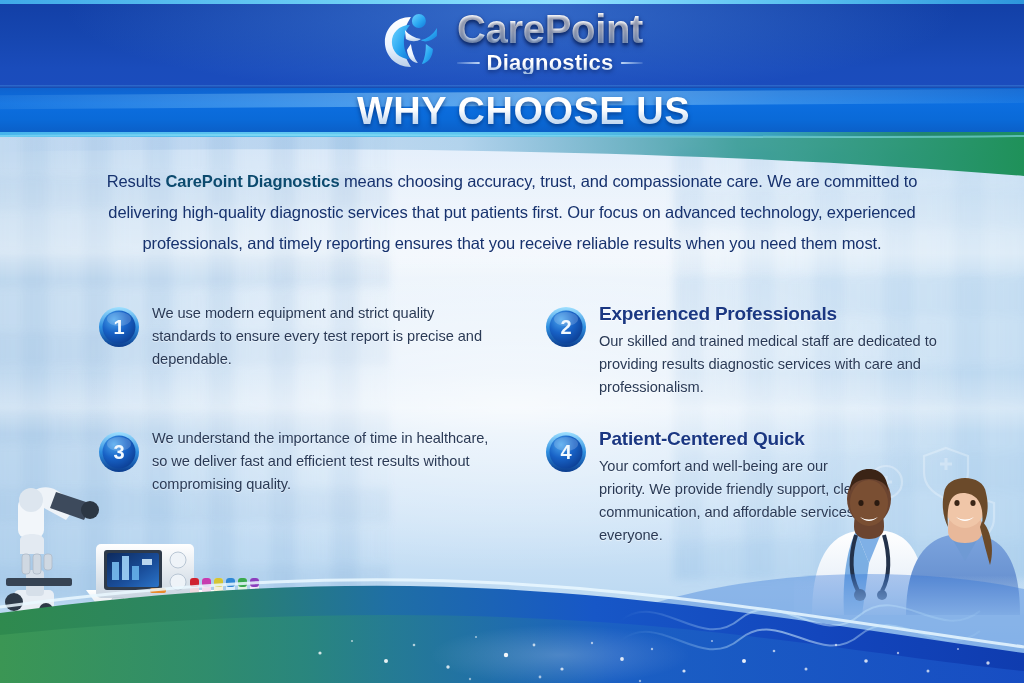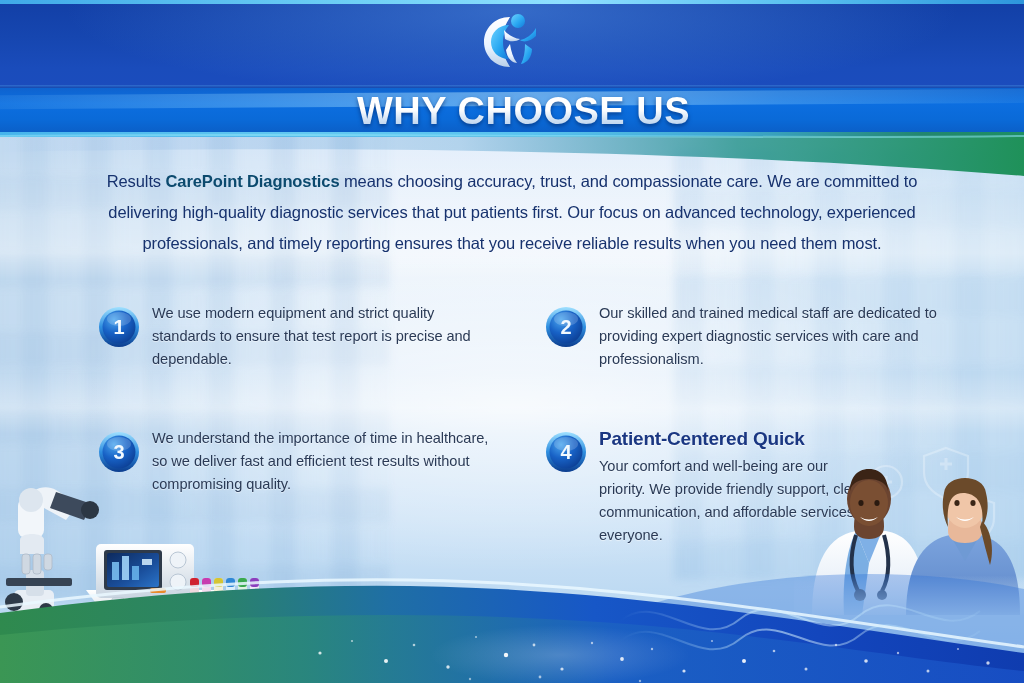--- a/index.html
+++ b/index.html
@@ -242,20 +242,28 @@
         <circle cx="38" cy="13" r="7" fill="url(#lgCyan)"></circle>
 
         <path d="M24 22 C28 27 34 30 40 31 C36 34 30 34 25 31 Z" fill="url(#lgWhite)"></path>
 
         <path d="M56 20 C52 27 46 31 40 32 C44 35 51 33 56 28 Z" fill="url(#lgCyan)"></path>
 
         <path d="M30 36 C31 43 33 50 37 55 C32 55 27 50 26 42 Z" fill="url(#lgWhite)"></path>
 
         <path d="M45 36 C45 44 44 50 41 56 C47 55 52 49 52 41 Z" fill="url(#lgCyan)"></path>
       </svg>
+      <div class="logo-text">
+        <div class="logo-title">CarePoint</div>
+        <div class="logo-sub-row">
+          <span class="logo-dash"></span>
+          <span class="logo-sub">Diagnostics</span>
+          <span class="logo-dash right"></span>
+        </div>
+      </div>
     </div>
   </div>
 
   <div class="banner-top-line"></div>
   <div class="title-banner">
     <div class="title-text">WHY CHOOSE US</div>
   </div>
   <div class="banner-bottom-line"></div>
 
   <svg class="header-green" viewBox="0 0 1024 46" preserveAspectRatio="none">
@@ -290,33 +298,34 @@
             <stop offset="50%" stop-color="#2f8fe0"></stop>
             <stop offset="100%" stop-color="#0b3c8e"></stop>
           </linearGradient>
         </defs>
         <circle cx="21" cy="21" r="20" fill="url(#ring1)"></circle>
         <circle cx="21" cy="21" r="16.5" fill="url(#bg1)"></circle>
         <ellipse cx="21" cy="13" rx="12" ry="7" fill="#ffffff" opacity=".18"></ellipse>
         <text x="21" y="28" text-anchor="middle" font-family="Liberation Sans, sans-serif" font-size="20" font-weight="bold" fill="#f2f9ff">1</text>
       </svg>
       <div class="f-body">
-        <div class="f-desc">We use modern equipment and strict quality standards to ensure that test report is precise and dependable.</div>
+        <div class="f-desc">We use modern equipment and strict quality standards to ensure every test report is precise and dependable.</div>
       </div>
     </div>
 
     <div class="feature f2">
       <svg class="badge" viewBox="0 0 42 42">
         <circle cx="21" cy="21" r="20" fill="url(#ring1)"></circle>
         <circle cx="21" cy="21" r="16.5" fill="url(#bg1)"></circle>
         <ellipse cx="21" cy="13" rx="12" ry="7" fill="#ffffff" opacity=".18"></ellipse>
         <text x="21" y="28" text-anchor="middle" font-family="Liberation Sans, sans-serif" font-size="20" font-weight="bold" fill="#f2f9ff">2</text>
       </svg>
       <div class="f-body">
-        <div class="f-desc">Our skilled and trained medical staff are dedicated to providing expert diagnostic services with care and professionalism.</div>
+        <div class="f-title">Experienced Professionals</div>
+        <div class="f-desc">Our skilled and trained medical staff are dedicated to providing results diagnostic services with care and professionalism.</div>
       </div>
     </div>
 
     <div class="feature f3">
       <svg class="badge" viewBox="0 0 42 42">
         <circle cx="21" cy="21" r="20" fill="url(#ring1)"></circle>
         <circle cx="21" cy="21" r="16.5" fill="url(#bg1)"></circle>
         <ellipse cx="21" cy="13" rx="12" ry="7" fill="#ffffff" opacity=".18"></ellipse>
         <text x="21" y="28" text-anchor="middle" font-family="Liberation Sans, sans-serif" font-size="20" font-weight="bold" fill="#f2f9ff">3</text>
       </svg>

